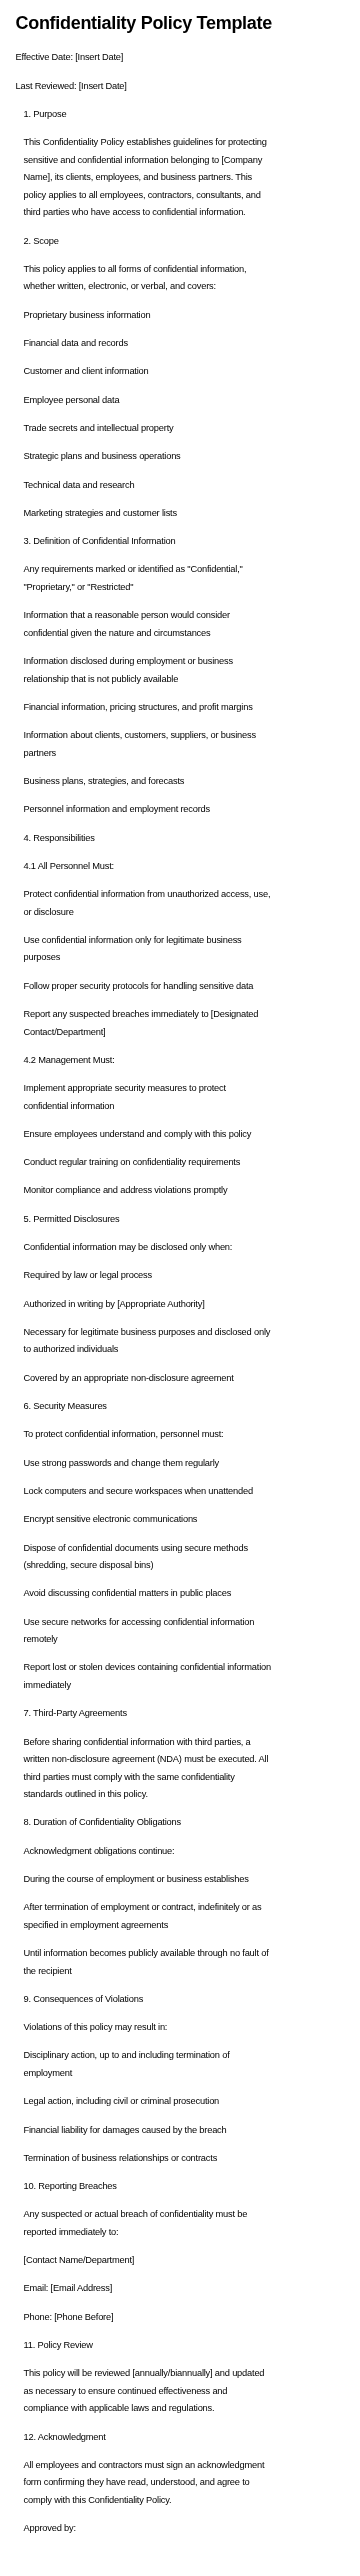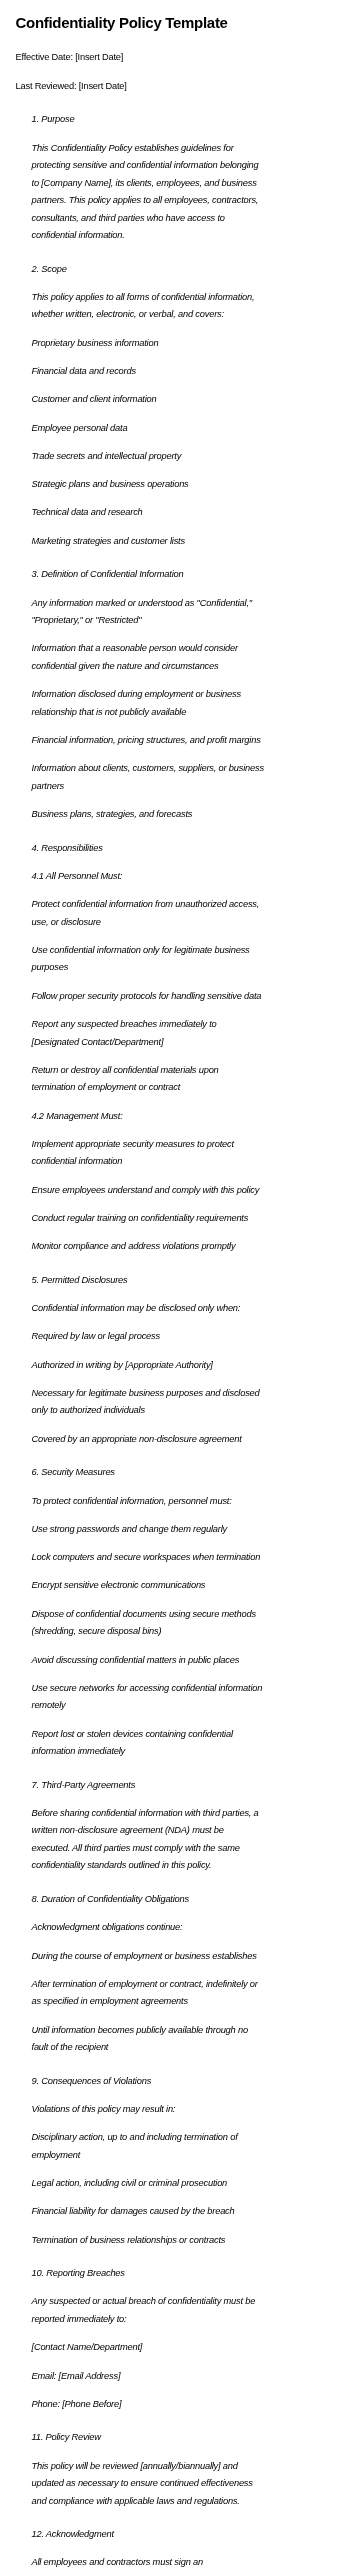--- a/index.html
+++ b/index.html
@@ -11,33 +11,33 @@
     width: 361px;
     box-sizing: border-box;
     padding: 13.4px 15.5px 28px 15.5px;
     font-family: "Liberation Sans", "DejaVu Sans", sans-serif;
     color: #000000;
   }
   .content {
     max-width: 265px;
   }
   h1.doc-title {
-    font-size: 15px;
+    font-size: 18px;
     line-height: 20.6px;
     font-weight: bold;
     letter-spacing: -0.3px;
     margin: 0 0 15.5px 0;
   }
   p {
     font-size: 9.3px;
     line-height: 17.5px;
     letter-spacing: -0.2px;
     margin: 10.8px 0;
   }
-  section { margin: 16px; font-style: italic; }
+  section { margin: 8px; }
 </style>
 </head>
 <body>
 
 <div class="page">
   <div class="content">
 
     <h1 class="doc-title">Confidentiality Policy Template</h1>
 
     <p>Effective Date: [Insert Date]</p>
@@ -56,57 +56,57 @@
       <p>Customer and client information</p>
       <p>Employee personal data</p>
       <p>Trade secrets and intellectual property</p>
       <p>Strategic plans and business operations</p>
       <p>Technical data and research</p>
       <p>Marketing strategies and customer lists</p>
     </section>
 
     <section>
       <p>3. Definition of Confidential Information</p>
-      <p>Any information marked or understood as "Confidential," "Proprietary," or "Restricted"</p>
+      <p>Any requirements marked or identified as "Confidential," "Proprietary," or "Restricted"</p>
       <p>Information that a reasonable person would consider confidential given the nature and circumstances</p>
       <p>Information disclosed during employment or business relationship that is not publicly available</p>
       <p>Financial information, pricing structures, and profit margins</p>
       <p>Information about clients, customers, suppliers, or business partners</p>
       <p>Business plans, strategies, and forecasts</p>
+      <p>Personnel information and employment records</p>
     </section>
 
     <section>
       <p>4. Responsibilities</p>
       <p>4.1 All Personnel Must:</p>
       <p>Protect confidential information from unauthorized access, use, or disclosure</p>
       <p>Use confidential information only for legitimate business purposes</p>
       <p>Follow proper security protocols for handling sensitive data</p>
       <p>Report any suspected breaches immediately to [Designated Contact/Department]</p>
-      <p>Return or destroy all confidential materials upon termination of employment or contract</p>
       <p>4.2 Management Must:</p>
       <p>Implement appropriate security measures to protect confidential information</p>
       <p>Ensure employees understand and comply with this policy</p>
       <p>Conduct regular training on confidentiality requirements</p>
       <p>Monitor compliance and address violations promptly</p>
     </section>
 
     <section>
       <p>5. Permitted Disclosures</p>
       <p>Confidential information may be disclosed only when:</p>
       <p>Required by law or legal process</p>
       <p>Authorized in writing by [Appropriate Authority]</p>
       <p>Necessary for legitimate business purposes and disclosed only to authorized individuals</p>
       <p>Covered by an appropriate non-disclosure agreement</p>
     </section>
 
     <section>
       <p>6. Security Measures</p>
       <p>To protect confidential information, personnel must:</p>
       <p>Use strong passwords and change them regularly</p>
-      <p>Lock computers and secure workspaces when termination</p>
+      <p>Lock computers and secure workspaces when unattended</p>
       <p>Encrypt sensitive electronic communications</p>
       <p>Dispose of confidential documents using secure methods (shredding, secure disposal bins)</p>
       <p>Avoid discussing confidential matters in public places</p>
       <p>Use secure networks for accessing confidential information remotely</p>
       <p>Report lost or stolen devices containing confidential information immediately</p>
     </section>
 
     <section>
       <p>7. Third-Party Agreements</p>
       <p>Before sharing confidential information with third parties, a written non-disclosure agreement (NDA) must be executed. All third parties must comply with the same confidentiality standards outlined in this policy.</p>

